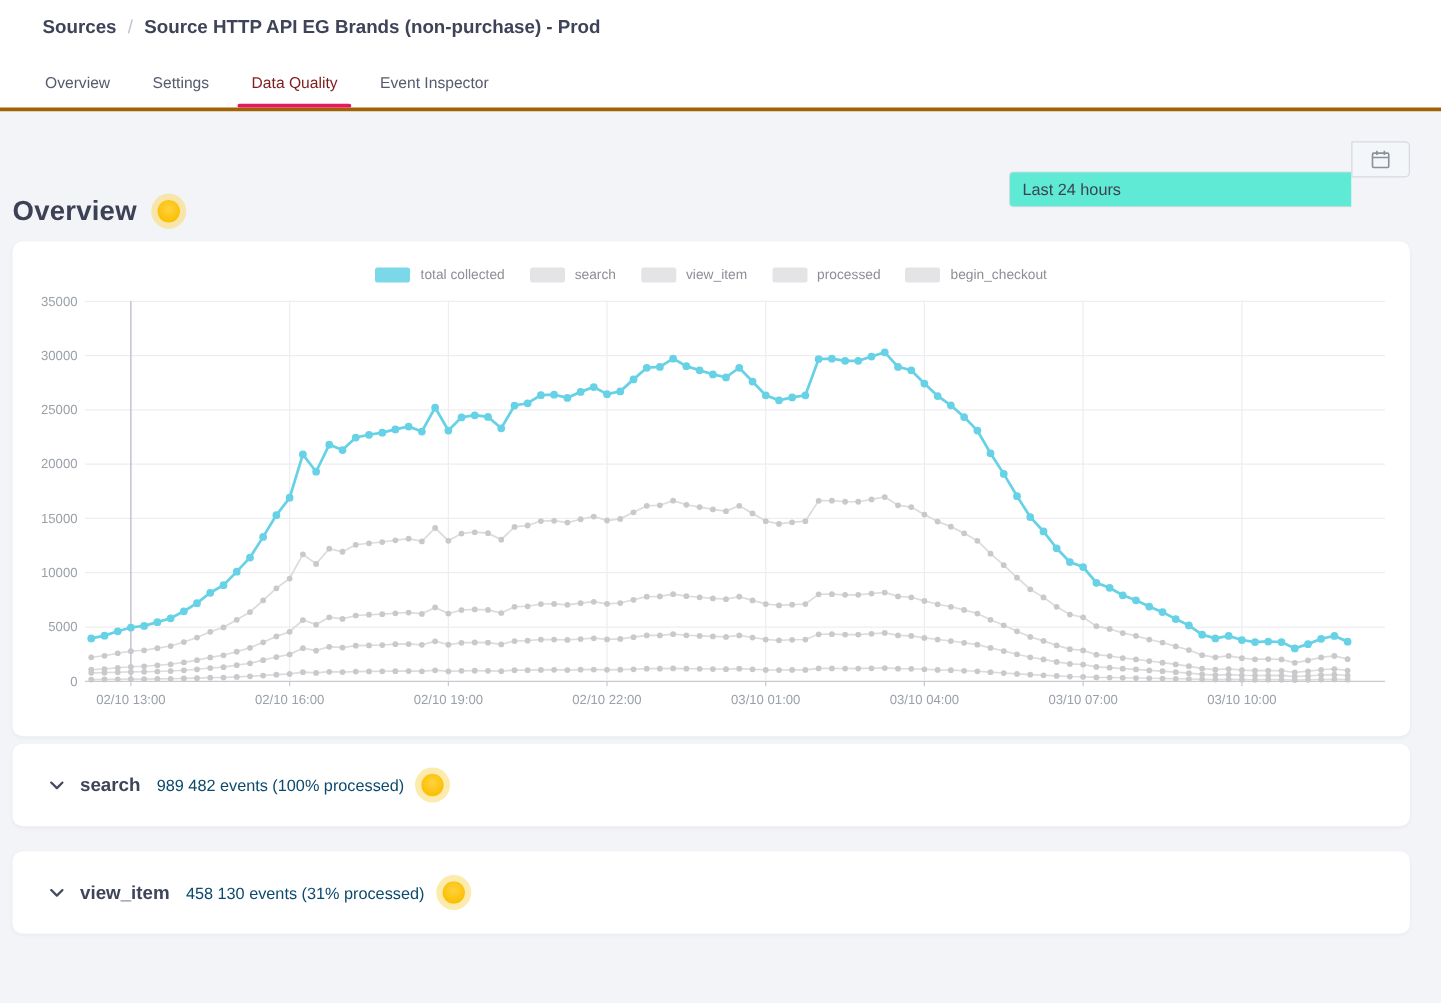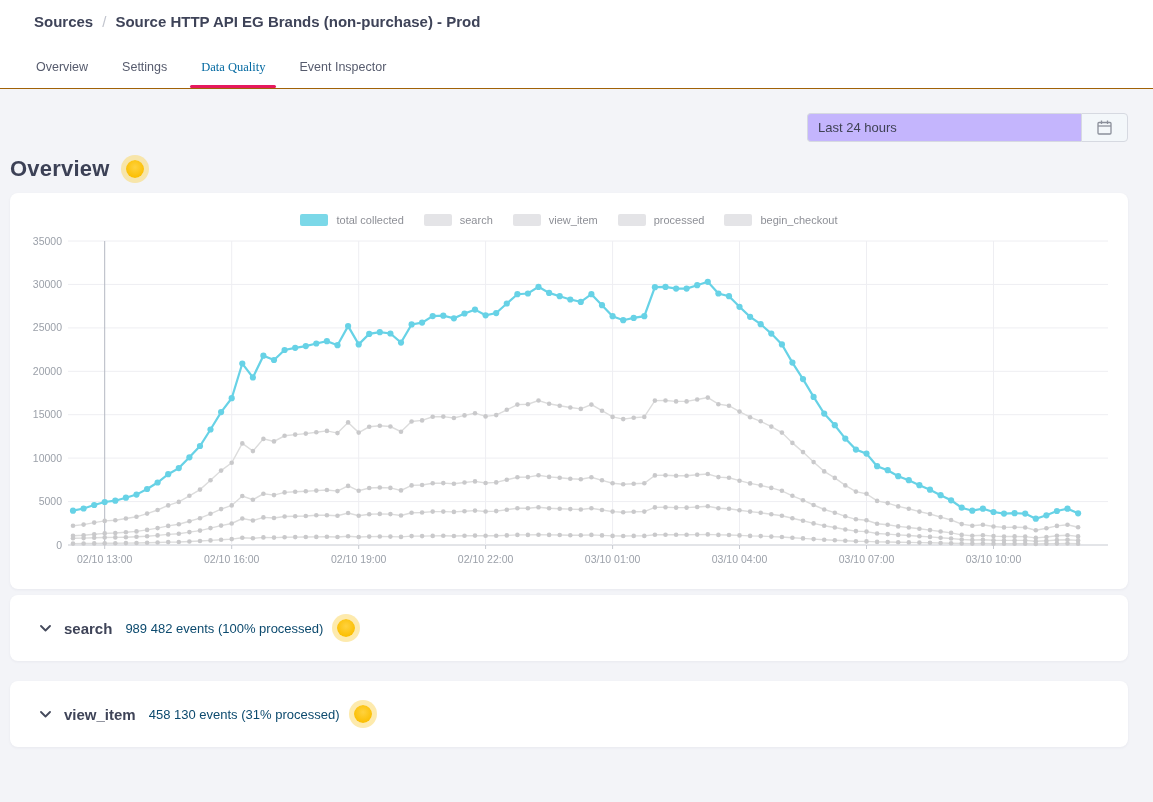--- a/index.html
+++ b/index.html
@@ -1,33 +1,33 @@
 <!DOCTYPE html>
 <html><head>
 <meta charset="utf-8">
 <style>
   * { margin:0; padding:0; box-sizing:border-box; }
   html,body { width:1153px; height:802px; overflow:hidden; }
   body { background:#f3f4f8; font-family:"Liberation Sans",sans-serif; color:#3e4358; }
 
   
-  header { background:#fff; height:89px; border-bottom:1px solid #a16207; position:relative; }
+  header { background:#fff; height:89px; border-bottom:3px solid #a16207; position:relative; }
   .breadcrumb { position:absolute; left:34px; top:13px; font-size:15px; font-weight:bold; }
   .crumb-sep { color:#c1c4cd; font-weight:normal; margin:0 9px; }
   .tabs { position:absolute; left:34px; bottom:0; display:flex; gap:30px; }
   .tab { font-size:12.5px; color:#565b6d; padding:0 2px 13px; cursor:pointer; position:relative; }
-  .tab.active { color:#0369a1;font-family:Liberation Serif, serif; }
+  .tab.active { color:#7f1d1d; }
   .tab.active::after { content:""; position:absolute; left:-9px; right:-9px; bottom:0; height:3px; background:#e6195e; border-radius:2px; }
 
   main { padding:0 25px 0 10px; }
 
   
   .filter-row { margin-top:24px; display:flex; justify-content:flex-end; height:29px; }
   .date-control { display:flex; }
-  .date-input { width:274px; height:29px; border:1px solid #d6d9e1; border-right:none; border-radius:4px 0 0 4px; background:#c4b5fd; font-family:inherit; font-size:13px; color:#3f4254; padding:12px 10px; outline:none; }
+  .date-input { width:274px; height:29px; border:1px solid #d6d9e1; border-right:none; border-radius:4px 0 0 4px; background:#5eead4; font-family:inherit; font-size:13px; color:#3f4254; padding:12px 10px; outline:none;margin-top:24px; }
   .cal-btn { width:47px; height:29px; border:1px solid #d6d9e1; border-radius:0 4px 4px 0; background:#f3f7fa; display:flex; align-items:center; justify-content:center; cursor:pointer; }
 
   
   .section-head { display:flex; align-items:center; gap:13px; margin-top:12px; height:30px; }
   .section-head h1 { font-size:22px; font-weight:600; color:#3c4156; letter-spacing:.2px; }
 
   .glow-dot { width:18px; height:18px; border-radius:50%; flex:0 0 auto;
     background:radial-gradient(circle at 50% 40%, #ffd23e 0%, #fbbe00 75%);
     box-shadow:0 0 0 5px rgba(251,213,92,.5); margin-left:4px; }
 

